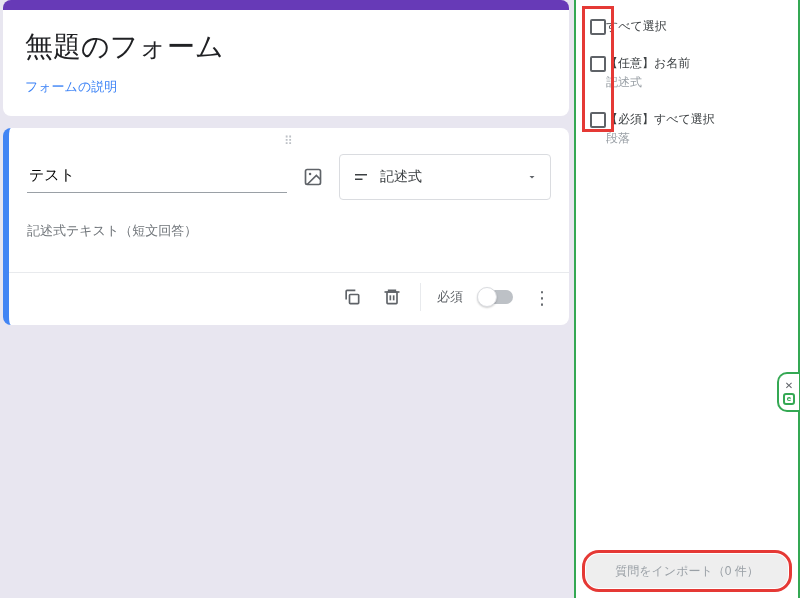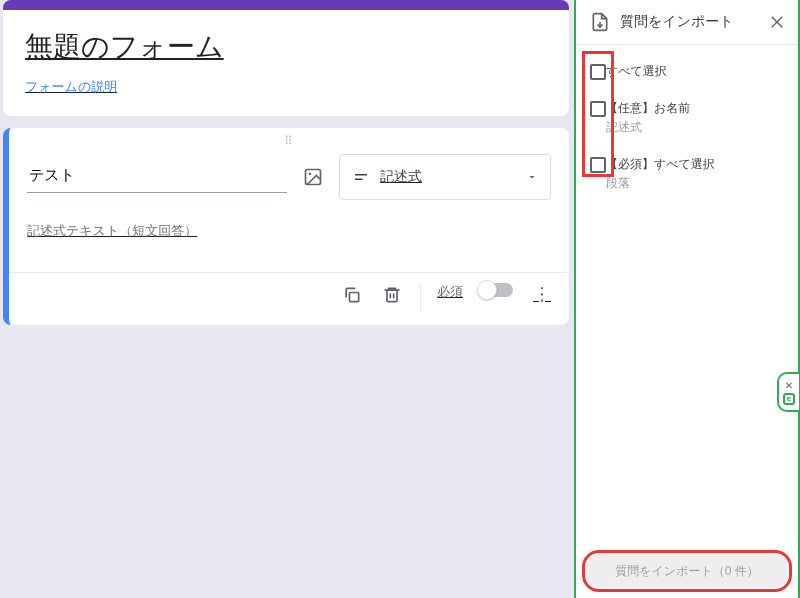--- a/index.html
+++ b/index.html
@@ -12,21 +12,20 @@
   position: relative;
   font-size: 14px;
   color: #202124;
 }
 .main-area {
   width: 572px;
   height: 598px;
   padding: 0;
   float: left;
   position: relative;
-  text-decoration: underline;
 }
 .form-header-card {
   background: #fff;
   border-radius: 8px;
   margin: 0 3px 12px 3px;
   border-top: 10px solid #673ab7;
   padding: 18px 22px 20px 22px;
 }
 .form-title {
   font-size: 28px;
@@ -95,20 +94,21 @@
   font-size: 14px;
 }
 .type-select .chev { margin-left: auto; color: #5f6368; }
 .answer-placeholder {
   margin-top: 22px;
   font-size: 13px;
   color: #70757a;
 }
 .card-footer {
   display: flex;
+  align-items: center;
   justify-content: flex-end;
   gap: 16px;
   border-top: 1px solid #e8eaed;
   margin: 32px -18px 0 -18px;
   padding: 10px 14px 4px 20px;
 }
 .icon-btn {
   width: 24px;
   height: 24px;
   color: #5f6368;
@@ -307,37 +307,20 @@
       </div>
       <div style="width:1px;height:28px;background:#e8eaed"></div>
       <span class="req-label">必須</span>
       <div class="toggle"></div>
       <div class="kebab">⋮</div>
     </div>
   </div>
 </div>
 
 <div class="import-panel">
-  <div class="panel-header">
-    <span>
-      <svg width="20" height="20" viewBox="0 0 24 24" fill="none" stroke="#5f6368" stroke-width="2">
-          <path d="M14 2H6a2 2 0 0 0-2 2v16a2 2 0 0 0 2 2h12a2 2 0 0 0 2-2V8z"></path>
-          <polyline points="14 2 14 8 20 8"></polyline>
-          <polyline points="12 18 12 12"></polyline>
-          <polyline points="9 15 12 18 15 15"></polyline>
-        </svg>
-    </span>
-    <span class="title">質問をインポート</span>
-    <span class="close">
-      <svg width="18" height="18" viewBox="0 0 24 24" stroke="currentColor" stroke-width="2">
-          <line x1="5" y1="5" x2="19" y2="19"></line>
-          <line x1="19" y1="5" x2="5" y2="19"></line>
-        </svg>
-    </span>
-  </div>
   <div class="question-list">
     <div class="red-box"></div>
     <div class="q-item">
       <div class="chk"></div>
       <div class="q-text">
           <div class="t">すべて選択</div>
         </div>
     </div>
     <div class="q-item">
       <div class="chk"></div>

